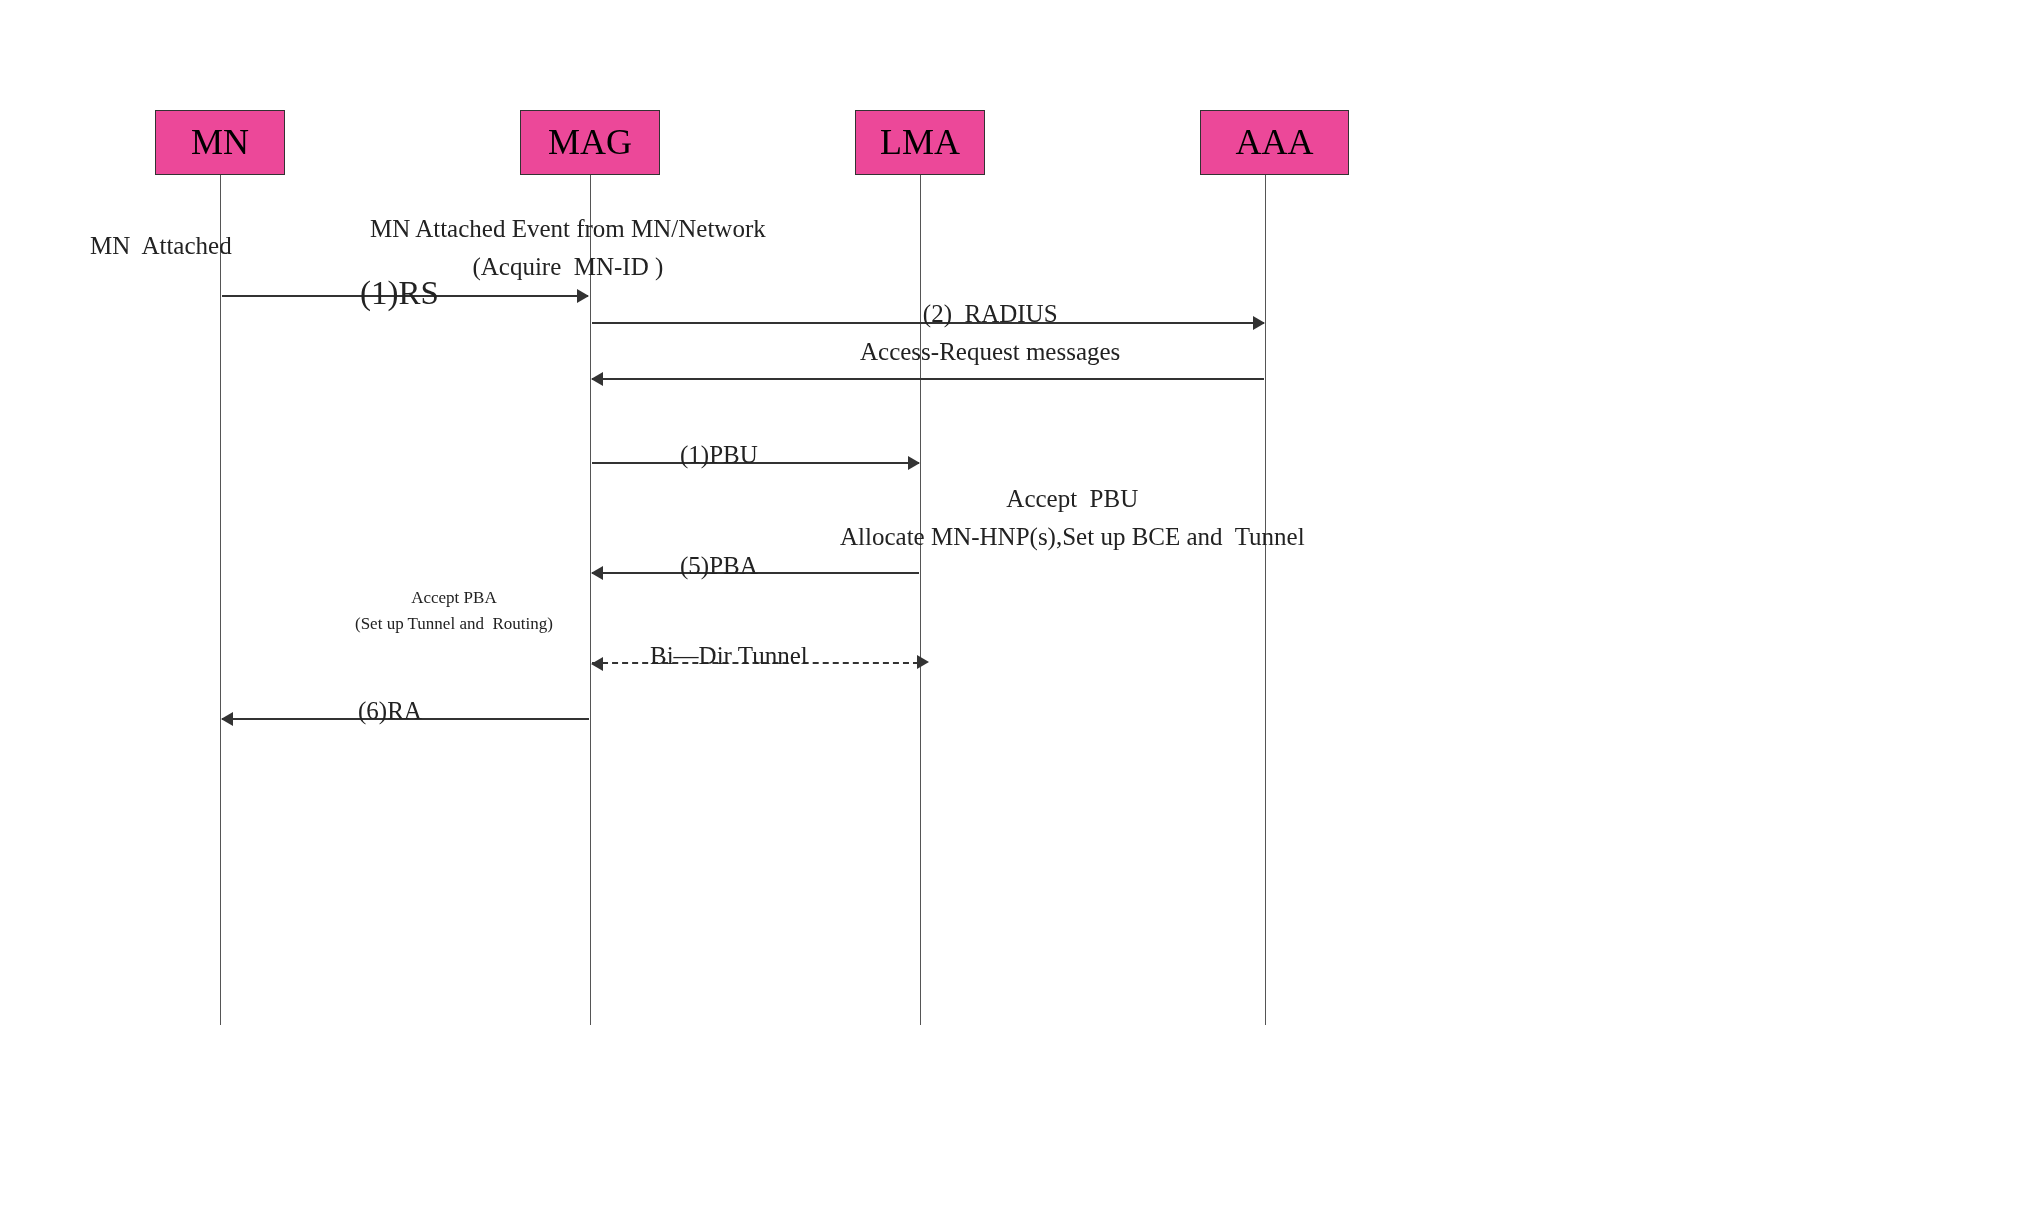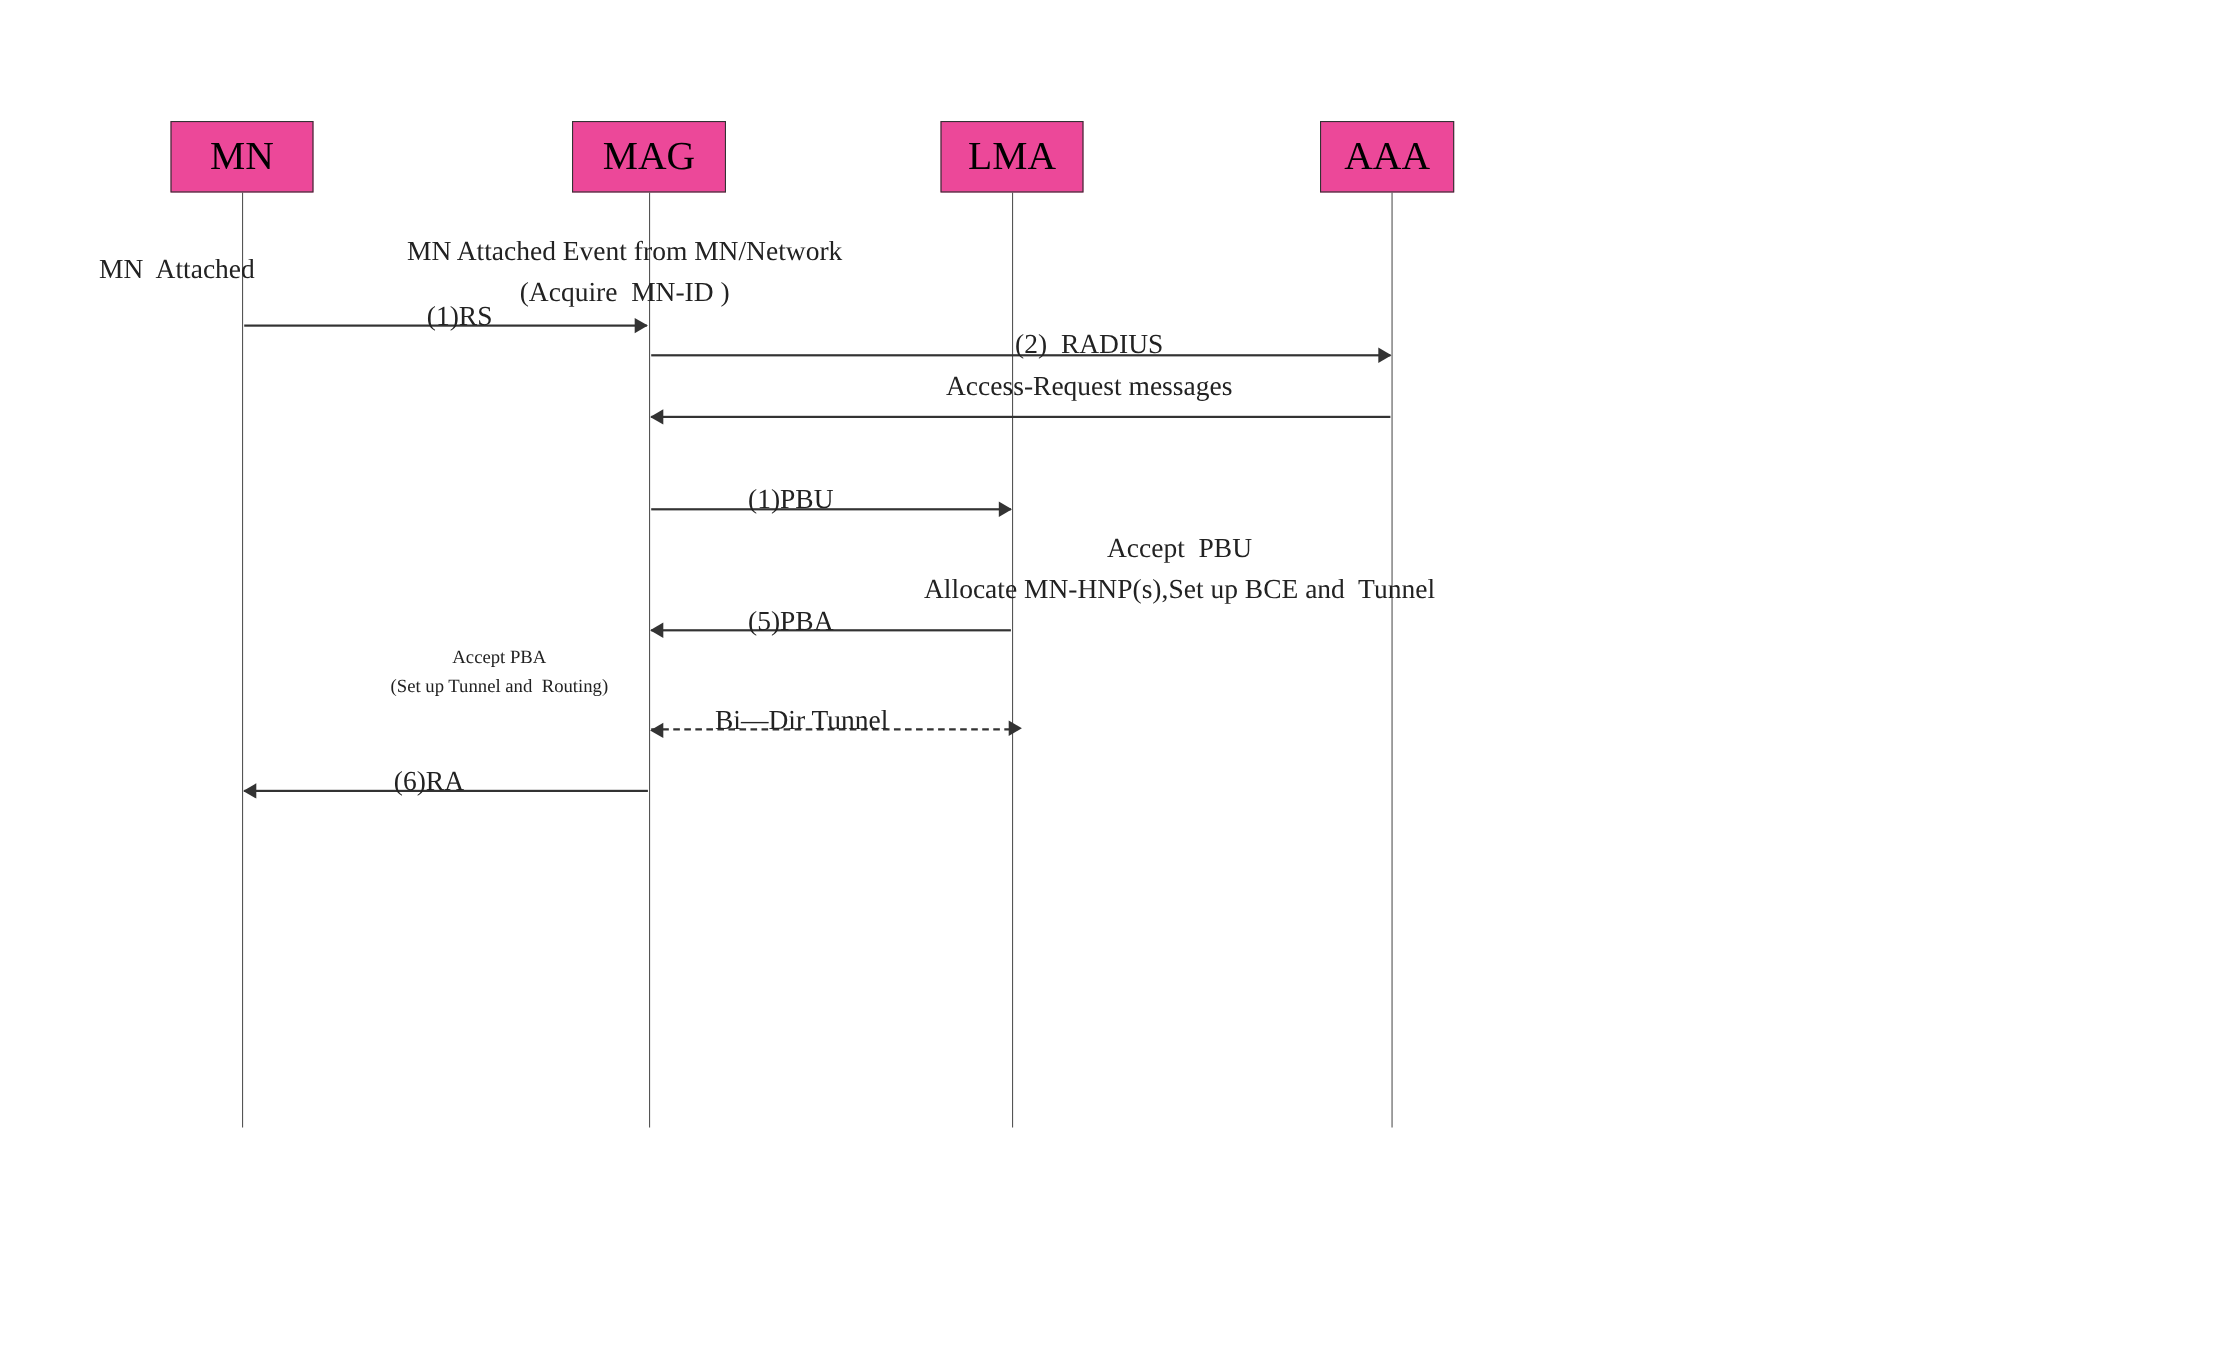--- a/index.html
+++ b/index.html
@@ -99,39 +99,39 @@
 
   <div class="entity-box" style="left:155px; top:110px; width:130px; height:65px;">
     <span>MN</span>
   </div>
   <div class="entity-box" style="left:520px; top:110px; width:140px; height:65px;">
     <span>MAG</span>
   </div>
   <div class="entity-box" style="left:855px; top:110px; width:130px; height:65px;">
     <span>LMA</span>
   </div>
-  <div class="entity-box" style="left:1200px; top:110px; width:122px; height:65px;">
+  <div class="entity-box" style="left:1200px; top:110px; width:149px; height:65px;">
     <span>AAA</span>
   </div>
 
   <div class="lifeline" style="left:220px; top:175px; height:850px;"></div>
   <div class="lifeline" style="left:590px; top:175px; height:850px;"></div>
   <div class="lifeline" style="left:920px; top:175px; height:850px;"></div>
   <div class="lifeline" style="left:1265px; top:175px; height:850px;"></div>
 
   <div class="label" style="left:90px; top:228px; text-align:left; font-size:25px;">
     MN&nbsp; Attached
   </div>
 
   <div class="label" style="left:370px; top:210px; text-align:center; font-size:25px; line-height:1.5;">
     MN Attached Event from MN/Network<br>(Acquire&nbsp; MN-ID&nbsp;)
   </div>
 
   <div class="arrow-line arrow-right" style="left:222px; top:295px; width:366px;"></div>
-  <div class="label" style="left:360px; top:270px; font-size:25px;margin-left:28px;">(1)RS</div>
+  <div class="label" style="left:360px; top:270px; font-size:33px;">(1)RS</div>
 
   <div class="arrow-line arrow-right" style="left:592px; top:322px; width:672px;"></div>
   <div class="label" style="left:860px; top:295px; text-align:center; font-size:25px; line-height:1.5;">
     (2)&nbsp; RADIUS<br>Access-Request messages
   </div>
 
   <div class="arrow-line arrow-left" style="left:592px; top:378px; width:672px;"></div>
 
   <div class="arrow-line arrow-right" style="left:592px; top:462px; width:327px;"></div>
   <div class="label" style="left:680px; top:437px; font-size:25px;">(1)PBU</div>

